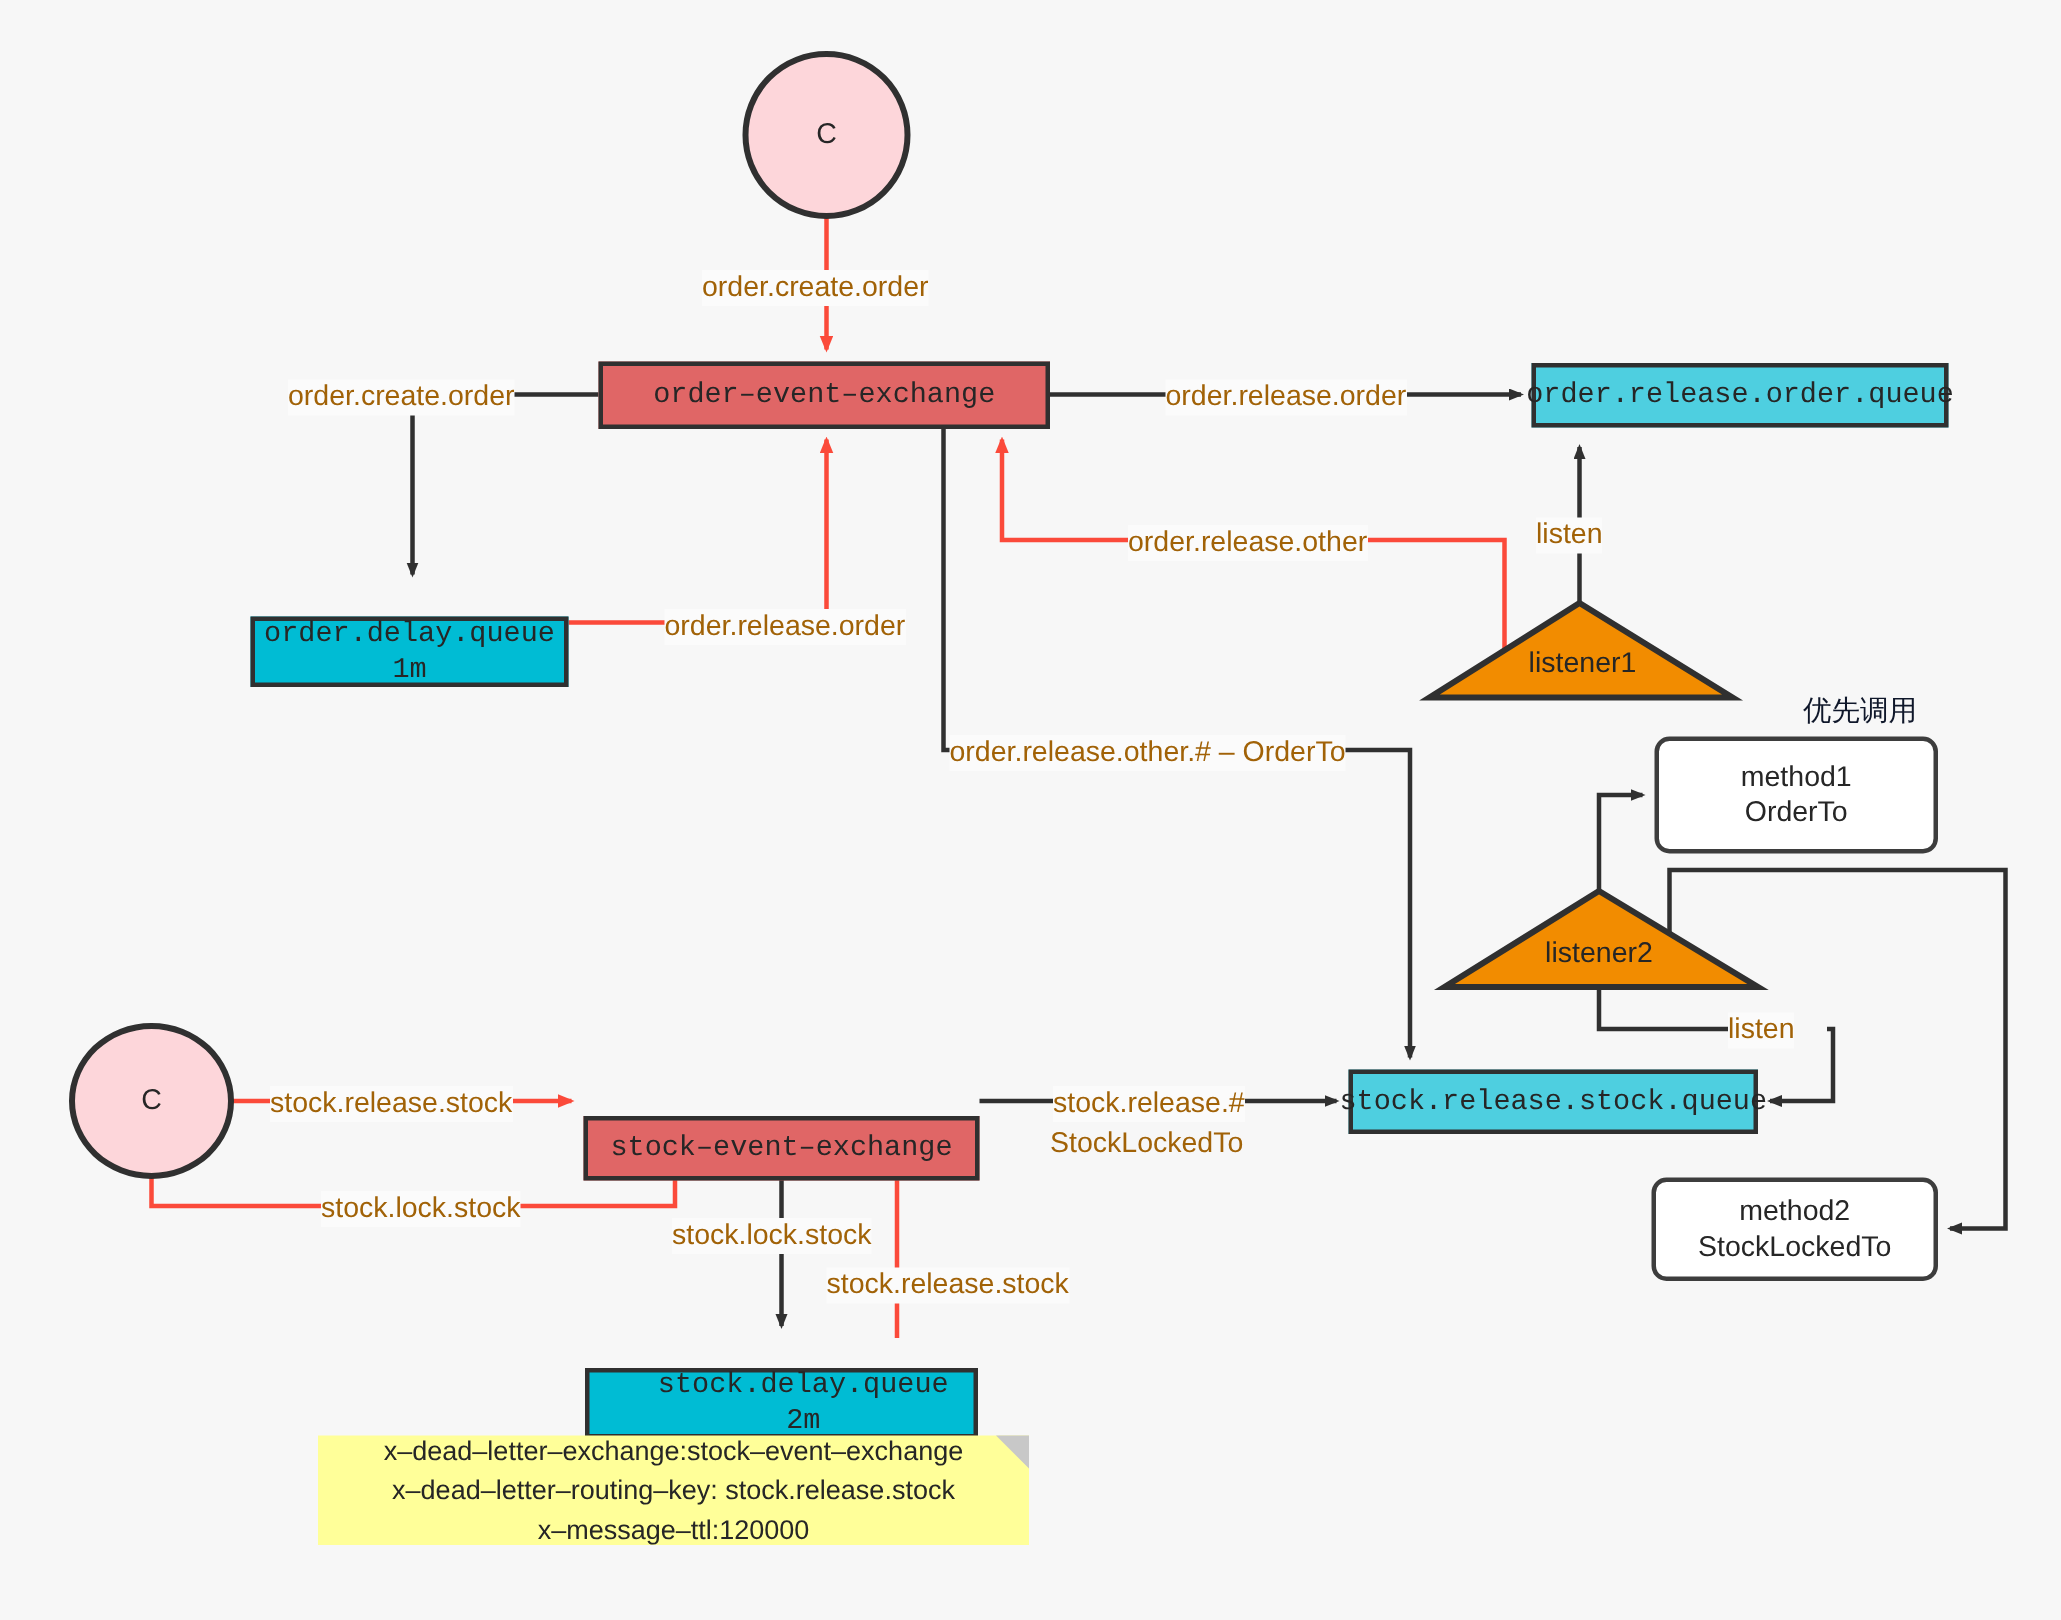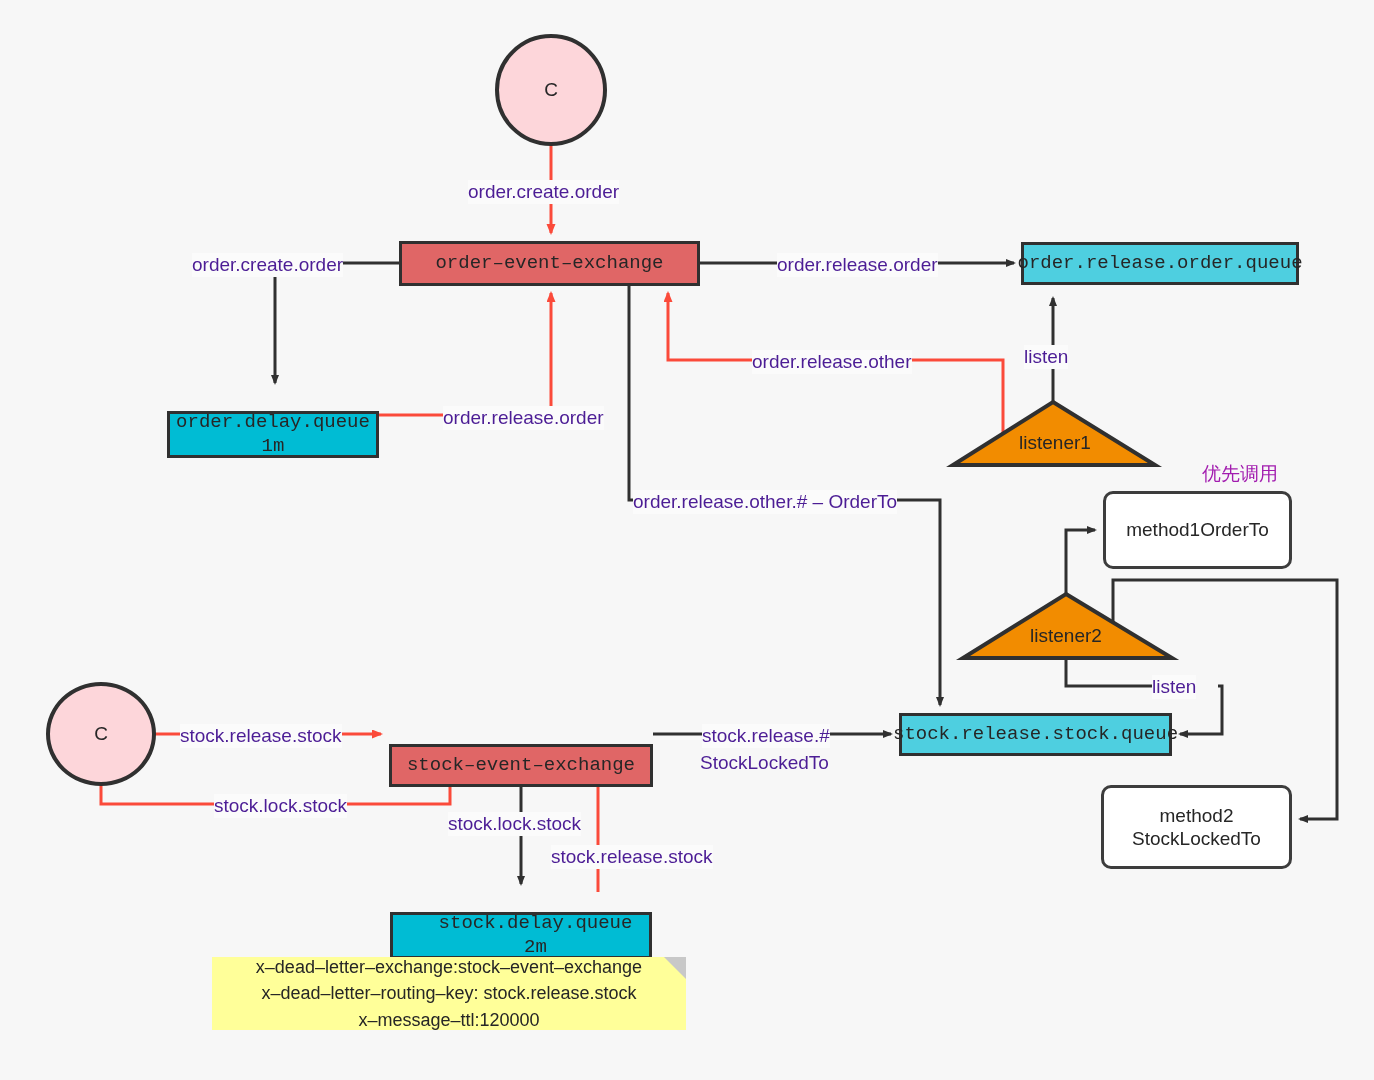--- a/index.html
+++ b/index.html
@@ -84,32 +84,32 @@
   .tri-label {
     position: absolute;
     font-size: 19px;
     color: #262626;
     text-align: center;
     pointer-events: none;
   }
   .edge-label {
     position: absolute;
     font-size: 19px;
-    color: #4c1d95;
+    color: #a16207;
     background: #fbfbfb;
     white-space: nowrap;
     line-height: 1.25;
   }
   .edge-label.plain {
     background: transparent;
   }
   .cjk-label {
     position: absolute;
     font-size: 19px;
-    color: #a21caf;
+    color: #0f172a;
     white-space: nowrap;
   }
 </style>
 </head>
 <body>
 
 <div id="stage">
 
   <svg class="edges" viewBox="0 0 1374 1080">
     <defs>
@@ -191,26 +191,26 @@
   <div class="node rect queue-dark" style="left:167px; top:391px; width:212px; height:47px; flex-direction:column;">
     <span>order.delay.queue</span>
     <span>1m</span>
   </div>
 
   <div class="node rect queue-dark" style="left:390px; top:892px; width:262px; height:47px; flex-direction:column;padding-left:29px;">
     <span>stock.delay.queue</span>
     <span>2m</span>
   </div>
 
-  <div class="node method" style="left:1103px; top:491px; width:189px; height:78px; flex-direction:row;">
+  <div class="node method" style="left:1103px; top:491px; width:189px; height:78px; flex-direction:column;">
     <span>method1</span>
     <span>OrderTo</span>
   </div>
 
-  <div class="node method" style="left:1101px; top:785px; width:191px; height:84px; flex-direction:column;">
+  <div class="node method" style="left:1101px; top:785px; width:191px; height:69px; flex-direction:column;">
     <span>method2</span>
     <span>StockLockedTo</span>
   </div>
 
   <div class="tri-label" style="left:1013px; top:432px; width:84px;">listener1</div>
   <div class="tri-label" style="left:1024px; top:625px; width:84px;">listener2</div>
 
 
   <div class="node note" style="left:212px; top:957px; width:474px; height:73px;">
     <div class="note-fold"></div>

